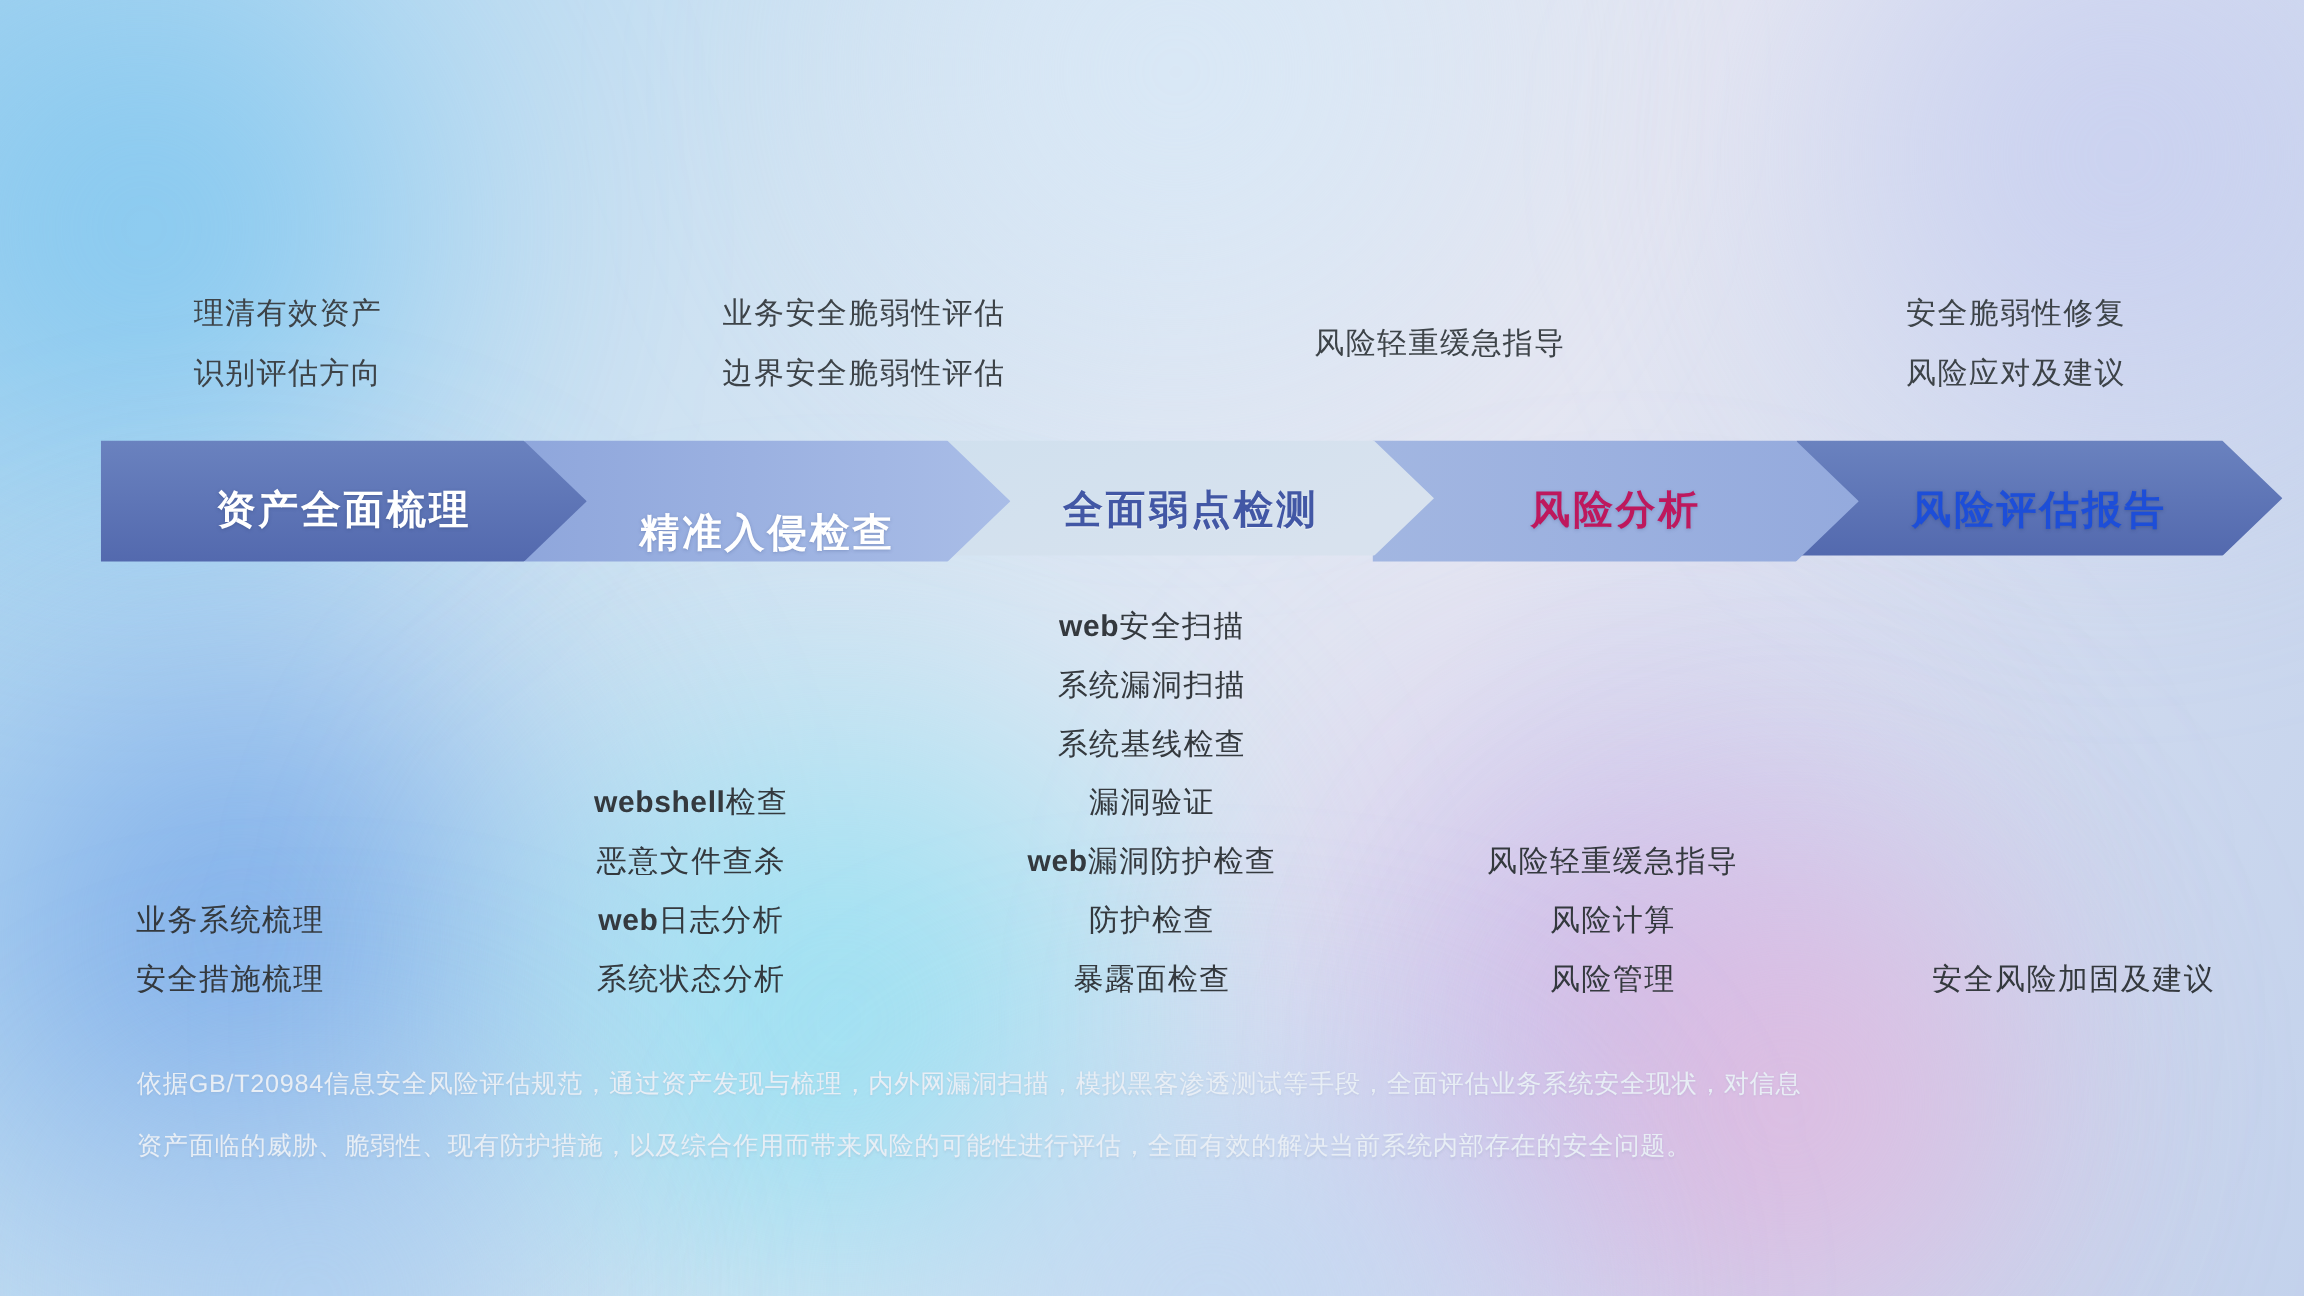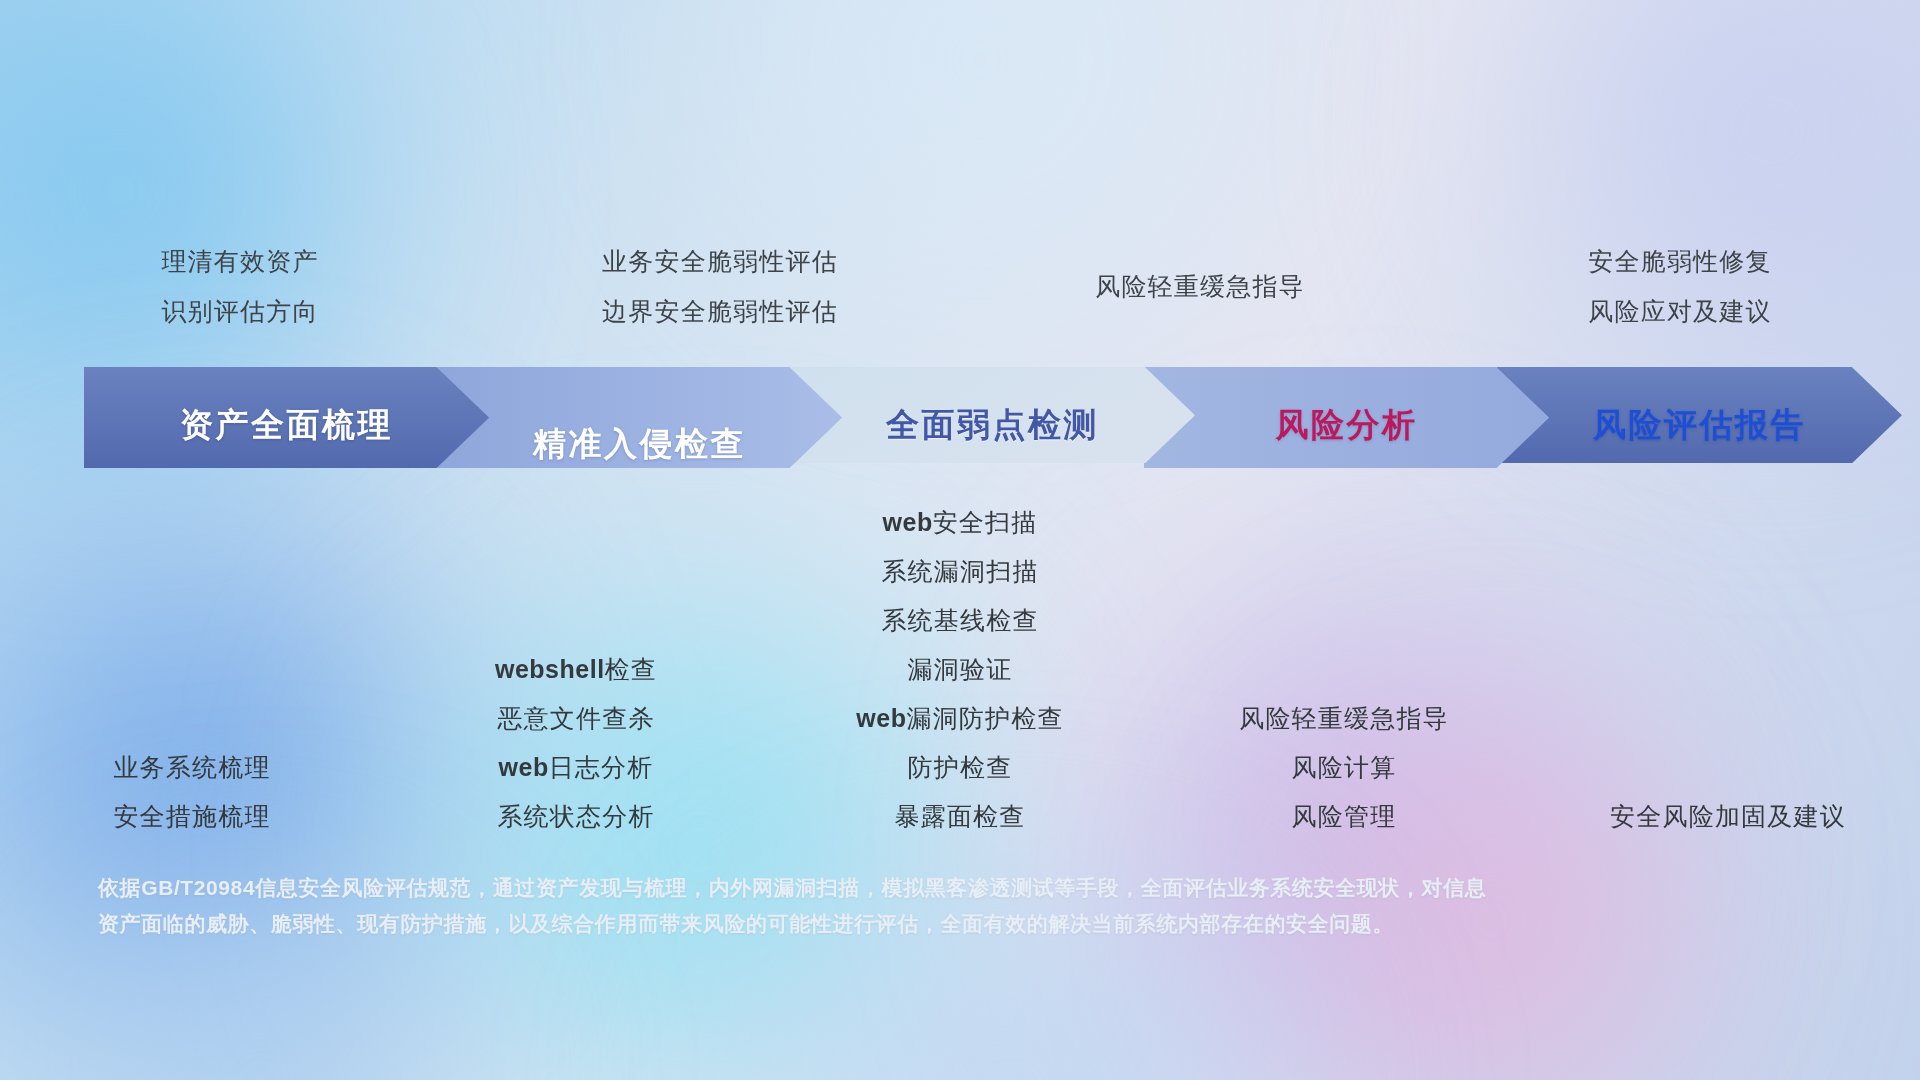--- a/index.html
+++ b/index.html
@@ -77,21 +77,21 @@
     white-space:nowrap;
   }
   .bot-col .ln b{font-weight:bold;letter-spacing:0.5px;}
 
   
   .footer{
     position:absolute;left:98px;top:870px;width:1520px;
     font-size:21px;line-height:36px;color:#e8eef5;letter-spacing:0.6px;
     text-shadow:0 1px 2px rgba(120,140,170,.18);
   }
-  .footer p{margin:0;font-weight:bold;}
+  .footer p{margin:16px;}
 </style>
 </head>
 <body>
 
 <div id="bg">
   <div class="layer bg-base"></div>
   <div class="blob b1"></div>
   <div class="blob b7"></div>
   <div class="blob b6"></div>
   <div class="blob b2"></div>

